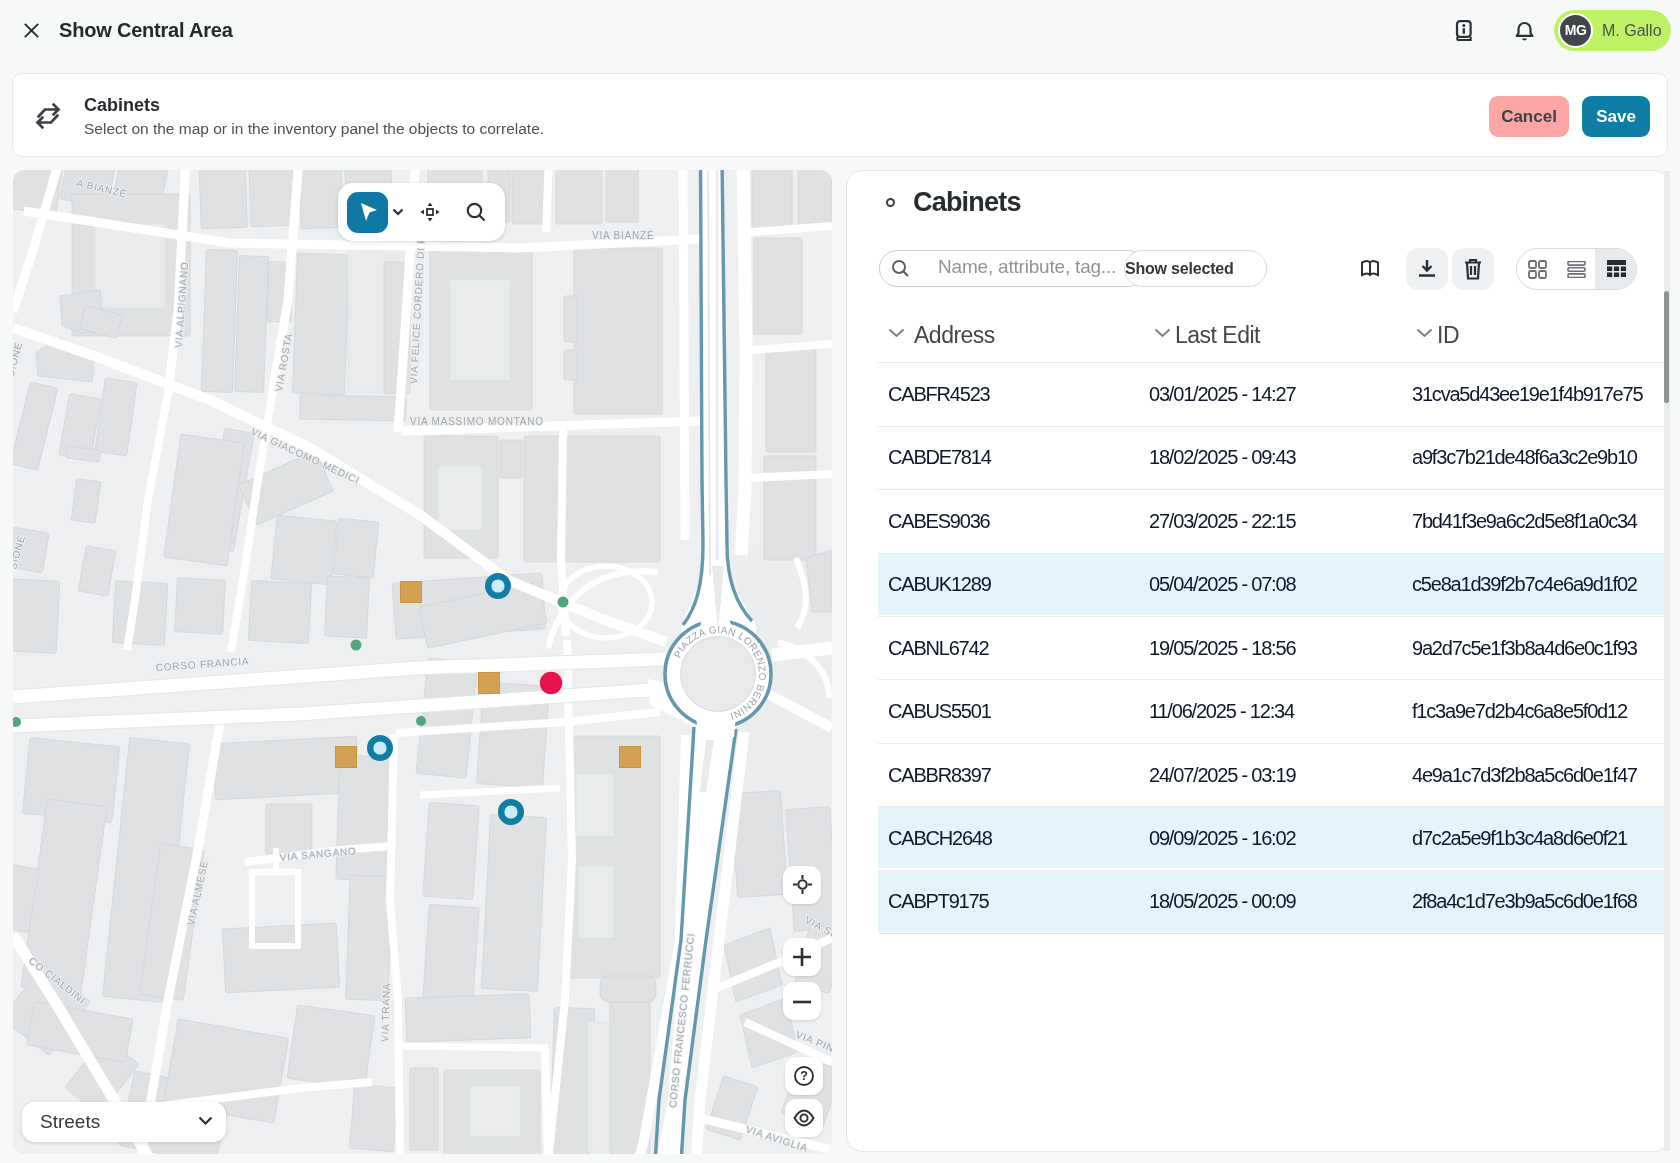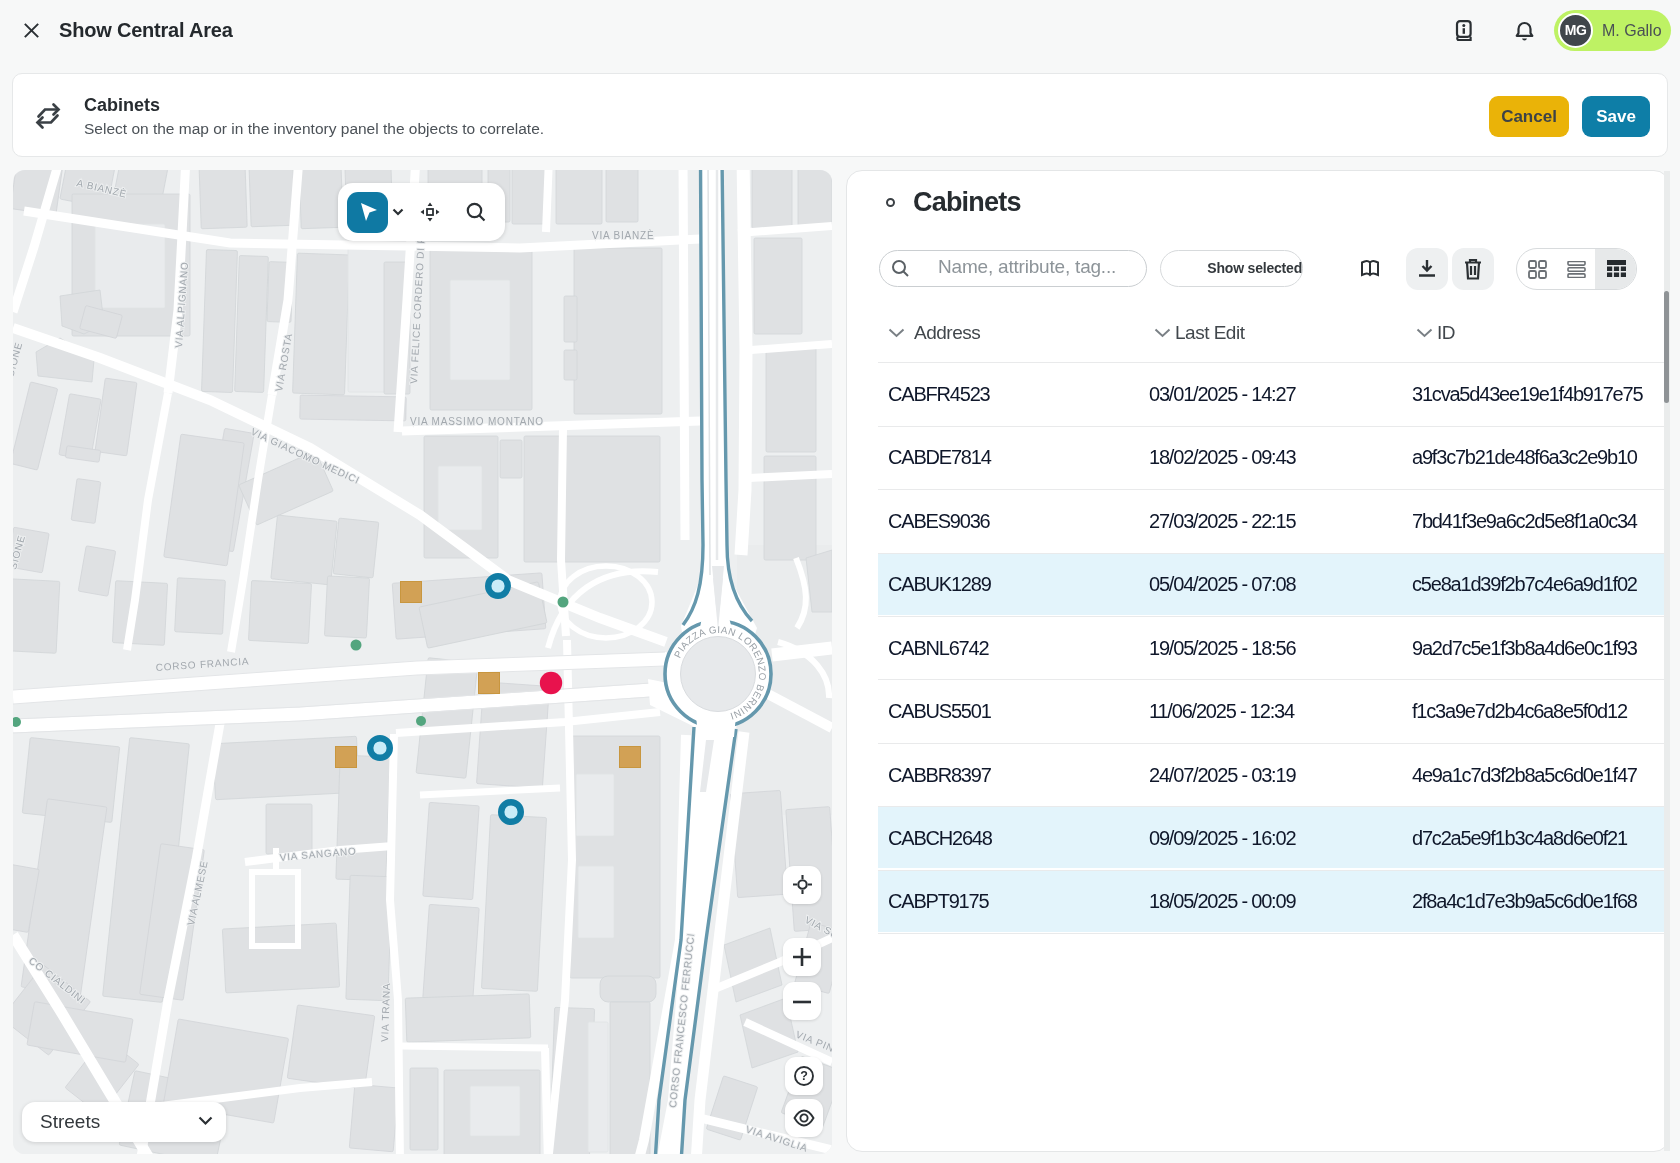--- a/index.html
+++ b/index.html
@@ -12,37 +12,37 @@
   #apptitle { position:absolute; left:59px; top:19px; font-size:20px; font-weight:bold; color:#24292d; letter-spacing:-0.2px; }
   #userpill { position:absolute; left:1554px; top:10px; width:117px; height:41px; background:#bef264; border-radius:21px; }
   #avatar { position:absolute; left:4px; top:3px; width:35px; height:35px; border-radius:50%; background:#40464b; border:2px solid #fff; color:#fff; font-size:14px; font-weight:bold; text-align:center; line-height:31px; letter-spacing:-0.5px; }
   #uname { position:absolute; left:48px; top:12px; font-size:16px; color:#4a5055; }
   
   #actioncard { position:absolute; left:12px; top:73px; width:1656px; height:84px; background:#fff; border:1px solid #e6e8e9; border-radius:10px; }
   #swapicon { position:absolute; left:22px; top:26px; }
   #act-title { position:absolute; left:71px; top:21px; font-size:18px; font-weight:bold; color:#272c30; }
   #act-sub { position:absolute; left:71px; top:46px; font-size:15.5px; color:#4b5157; }
   .btn { position:absolute; top:22px; height:41px; border-radius:9px; font-size:17px; font-weight:bold; text-align:center; }
-  #btn-cancel { left:1476px; width:80px; background:#eab308; color:#3c4247; line-height:41px; }
+  #btn-cancel { left:1476px; width:80px; background:#fca5a5; color:#3c4247; line-height:41px; }
   #btn-save { left:1569px; width:68px; background:#0e7ea7; color:#fff; line-height:41px; }
   
   #map { position:absolute; left:13px; top:170px; width:819px; height:984px; border-radius:12px; overflow:hidden; background:#edeff0; }
   .mapbtn { position:absolute; width:38px; height:38px; background:#fff; border-radius:11px; box-shadow:0 1px 3px rgba(0,0,0,0.12); }
   
   #panel { position:absolute; left:846px; top:170px; width:824px; height:982px; background:#fff; border:1px solid #e4e6e7; border-radius:16px; }
   #paneltitle { position:absolute; left:913px; top:187px; font-size:27px; font-weight:bold; color:#272c30; letter-spacing:-0.8px; }
   #bullet { position:absolute; left:886px; top:198px; width:9px; height:9px; border:2px solid #3a3f44; border-radius:50%; }
   #searchbox { position:absolute; left:879px; top:250px; width:268px; height:37px; border:1px solid #caced1; border-radius:19px; background:#fff; }
   #searchph { position:absolute; left:914px; top:256px; font-size:19px; color:#8d9499; letter-spacing:-0.2px;margin-left:24px; }
-  #showsel { position:absolute; left:1160px; top:250px; width:143px; height:37px; border:1px solid #d7dadc; border-radius:19px; background:#fff; font-size:14px; font-weight:bold; color:#33383c; text-align:right; line-height:35px; letter-spacing:-0.2px; }
+  #showsel { position:absolute; left:1124px; top:250px; width:143px; height:37px; border:1px solid #d7dadc; border-radius:19px; background:#fff; font-size:16px; font-weight:bold; color:#33383c; text-align:left; line-height:35px; letter-spacing:-0.2px; }
   .iconbtn { position:absolute; top:248px; width:42px; height:42px; background:#eef0f1; border-radius:12px; }
   #segctl { position:absolute; left:1516px; top:248px; width:121px; height:42px; border:1px solid #d8dbdd; border-radius:21px; background:#fff; overflow:hidden; }
   #segactive { position:absolute; right:0; top:0; width:41px; height:42px; background:#e7e9ea; }
   
-  .hdr { position:absolute; font-size:19px; color:#41474c; letter-spacing:-0.5px; }
+  .hdr { position:absolute; font-size:23px; color:#41474c; letter-spacing:-0.5px; }
   .cell { position:absolute; font-size:20px; color:#0f172a; letter-spacing:-1.2px; }
   .rowline { position:absolute; left:878px; width:786px; height:1px; background:#e9eaeb; }
   .hlrow { position:absolute; left:878px; width:786px; height:62px; background:#e3f4fb; }
   #sbtrack { position:absolute; left:1664px; top:171px; width:6px; height:980px; background:#eaecec; }
   #sbthumb { position:absolute; left:1664px; top:291px; width:5px; height:112px; background:#8f9396; border-radius:3px; }
 </style>
 </head>
 <body>
 <div id="topbar">
   <svg id="closex" viewBox="0 0 18 18">

